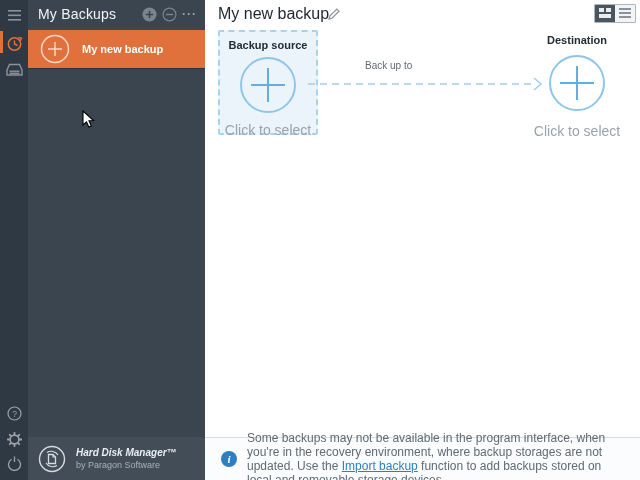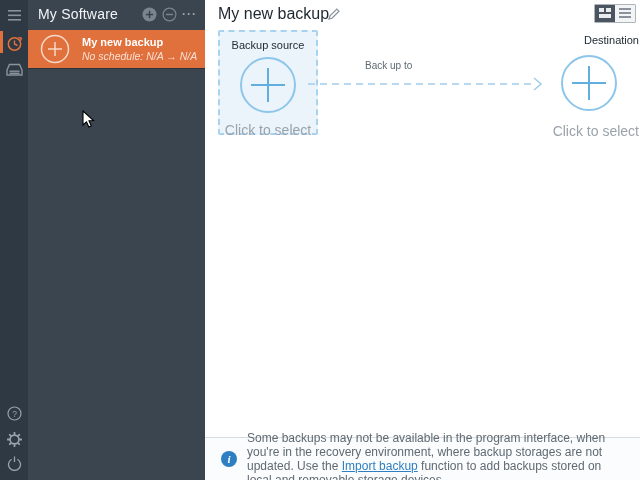--- a/index.html
+++ b/index.html
@@ -30,28 +30,28 @@
   .main { position:absolute; left:205px; top:0; width:435px; height:480px; background:#fff; }
   .main-header { position:absolute; left:0; top:0; width:435px; height:28px; }
   .main-title { position:absolute; left:13px; top:5px; font-size:16px; color:#1d2730; }
   .edit-btn { position:absolute; left:122px; top:7px; width:16px; height:16px; cursor:pointer; }
   .view-toggle { position:absolute; right:4px; top:4px; display:flex; border:1px solid #aeb6bd; border-radius:1px; overflow:hidden; }
   .seg { width:20px; height:17px; display:flex; align-items:center; justify-content:center; cursor:pointer; }
   .seg.active { background:#4a5560; }
   .seg.inactive { background:#f2f4f6; }
 
   .source-box { position:absolute; left:13px; top:30px; width:100px; height:105px; border:2px dashed #a9d2ee; background:#ebf4fb; border-radius:2px; text-align:center; cursor:pointer; }
-  .box-title { font-size:11px; font-weight:normal; color:#212c34; margin-top:7px; }
+  .box-title { font-size:11px; font-weight:bold; color:#212c34; margin-top:7px; }
   .plus-circle { width:56px; height:56px; border:2px solid #8ec6ea; border-radius:50%; margin:6px auto 0; position:relative; }
   .plus-circle:before, .plus-circle:after { content:""; position:absolute; background:#62aede; }
   .plus-circle:before { left:9px; right:9px; top:50%; height:1.6px; margin-top:-1px; }
   .plus-circle:after { top:9px; bottom:9px; left:50%; width:1.6px; margin-left:-1px; }
   .hint { font-size:14px; color:#9aa3ab; margin-top:9px; }
 
-  .dest { position:absolute; left:334px; top:30px; width:100px; text-align:right; cursor:pointer; }
+  .dest { position:absolute; left:322px; top:30px; width:100px; text-align:center; cursor:pointer; }
   .dest .box-title { margin-top:4px; }
   .dest .plus-circle { margin-top:9px; }
   .dest .hint { margin-top:12px; }
 
   .arrow-label { position:absolute; left:160px; top:60px; width:120px; font-size:10px; color:#5d6a74; }
   .arrow-svg { position:absolute; left:103px; top:74px; }
 
   
   .infobar { position:absolute; left:205px; bottom:0; width:435px; height:43px; background:#fbfcfd; border-top:1px solid #d8dcdf; display:flex; align-items:center; }
   .info-icon { flex:0 0 16px; width:16px; height:16px; margin:0 10px 0 16px; border-radius:50%; background:#2e7fc2; color:#fff; font-size:11px; font-weight:bold; font-style:italic; display:flex; align-items:center; justify-content:center; font-family:"Liberation Serif", serif; }
@@ -113,21 +113,21 @@
   <div class="rail-item" style="top:450px;">
     <svg width="15" height="15" viewBox="0 0 15 15">
       <path d="M4.6 3.2 A6 6 0 1 0 10.4 3.2" fill="none" stroke="#9aa2aa" stroke-width="1.3"></path>
       <line x1="7.5" y1="0.5" x2="7.5" y2="6" stroke="#9aa2aa" stroke-width="1.3"></line>
     </svg>
   </div>
 </div>
 
 <div class="sidebar">
   <div class="sidebar-header">
-    <span class="sidebar-title">My Software</span>
+    <span class="sidebar-title">My Backups</span>
     <span class="hdr-icons">
       <span class="hdr-icon">
         <svg width="15" height="15" viewBox="0 0 15 15">
           <circle cx="7.5" cy="7.5" r="7" fill="#7b858e"></circle>
           <rect x="3.8" y="6.8" width="7.4" height="1.5" fill="#39434d"></rect>
           <rect x="6.8" y="3.8" width="1.5" height="7.4" fill="#39434d"></rect>
         </svg>
       </span>
       <span class="hdr-icon">
         <svg width="15" height="15" viewBox="0 0 15 15">
@@ -140,24 +140,36 @@
   </div>
 
   <div class="backup-item">
     <svg width="30" height="30" viewBox="0 0 30 30">
       <circle cx="15" cy="15" r="13.5" fill="none" stroke="#f5d9c8" stroke-width="1.5"></circle>
       <line x1="8" y1="15" x2="22" y2="15" stroke="#f5d9c8" stroke-width="1.5"></line>
       <line x1="15" y1="8" x2="15" y2="22" stroke="#f5d9c8" stroke-width="1.5"></line>
     </svg>
     <span class="txt">
       <div class="t1">My new backup</div>
-      <div class="t2">No schedule: N/A → N/A</div>
-    </span>
-  </div>
-
+    </span>
+  </div>
+
+  <div class="sidebar-footer">
+    <svg width="28" height="28" viewBox="0 0 28 28">
+      <circle cx="14" cy="14" r="12.5" fill="none" stroke="#d6dbe0" stroke-width="1.4"></circle>
+      <path d="M10.5 9.5 L15 9.5 L17.5 12 L17.5 18.5 L10.5 18.5 Z" fill="none" stroke="#d6dbe0" stroke-width="1.3"></path>
+      <path d="M15 9.5 L15 12 L17.5 12" fill="none" stroke="#d6dbe0" stroke-width="1.1"></path>
+      <path d="M20 10 A8 8 0 0 0 9 7.5" fill="none" stroke="#d6dbe0" stroke-width="1.2"></path>
+      <path d="M8 18 A8 8 0 0 0 19 20.5" fill="none" stroke="#d6dbe0" stroke-width="1.2"></path>
+    </svg>
+    <span class="txt">
+      <div class="p1">Hard Disk Manager™</div>
+      <div class="p2">by Paragon Software</div>
+    </span>
+  </div>
 </div>
 
 <div class="main">
   <div class="main-header">
     <span class="main-title">My new backup</span>
     <span class="edit-btn">
       <svg width="14" height="14" viewBox="0 0 14 14">
         <path d="M2 12 L3 8.8 L9.8 2 L12 4.2 L5.2 11 Z M2 12 L4.6 11.2" fill="none" stroke="#8a939b" stroke-width="1.2"></path>
       </svg>
     </span>

